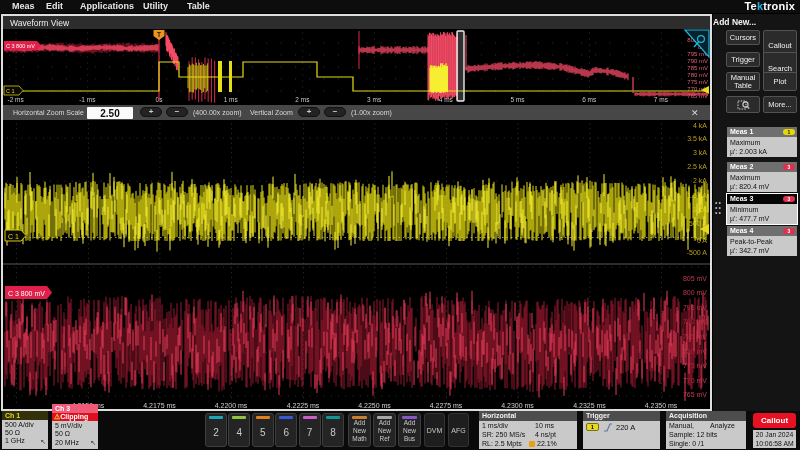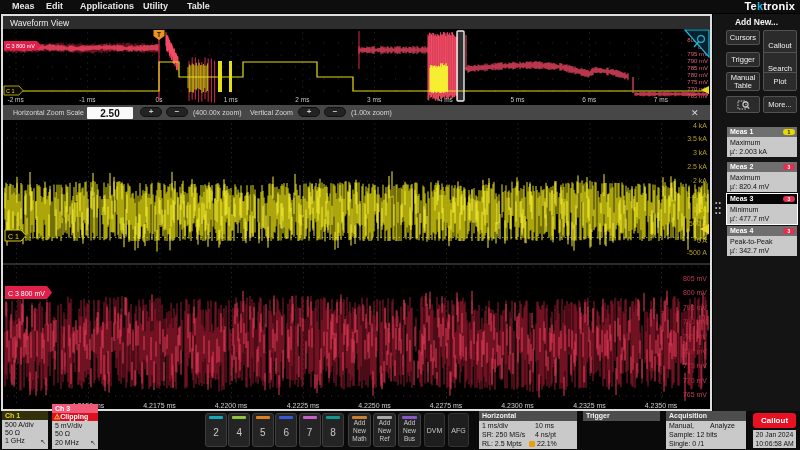--- a/index.html
+++ b/index.html
@@ -12,21 +12,21 @@
   #logo .slash { color:#1ab4e0; }
   #wpanel { left:1px; top:14px; width:711px; height:397px; border:2px solid #dedede; background:#000; }
   #wtitle { left:0; top:0; width:100%; height:13px; background:#2d2d2d; color:#f0f0f0; font-size:8.5px; padding:2px 0 0 7px; }
   #overview { left:0; top:13px; width:707px; height:76px; }
   #zoombar { left:0; top:89px; width:707px; height:15px; background:#474747; color:#d8d8d8; font-size:7px; }
   .zb { position:absolute; top:3.5px; }
   .zb-box { position:absolute; top:1.5px; background:#fafafa; color:#111; text-align:center; font-size:10px; font-weight:bold; border-radius:1px; padding-top:1.5px; }
   .zb-btn { position:absolute; top:2px; width:22px; height:10px; background:#232323; border:1px solid #111; border-radius:5px; color:#cfcfcf; text-align:center; font-size:8px; line-height:8px; font-weight:bold; }
   #mainview { left:0; top:104px; width:707px; height:289px; }
   #sidebar { left:713px; top:14px; width:87px; height:397px; background:#141414; }
-  #addnew { left:0; top:3px; width:100%; text-align:center; color:#f5f5f5; font-size:8.5px; font-weight:bold; }
+  #addnew { left:0; top:3px; width:100%; text-align:left; color:#f5f5f5; font-size:8.5px; font-weight:bold; }
   .sbtn { position:absolute; background:#2b2b2b; border:1px solid #525252; border-radius:2px; color:#f0f0f0; font-size:7.5px; text-align:center; display:flex; align-items:center; justify-content:center; line-height:8px; }
   .meas-card { position:absolute; left:14px; width:70px; }
   .meas-head { height:10px; background:#6f6f6f; color:#fff; font-size:7px; font-weight:bold; padding:1px 0 0 3px; position:relative; }
   .meas-pill { position:absolute; right:2px; top:2px; width:12px; height:6px; border-radius:3px; font-size:5px; color:#111; text-align:center; line-height:6px; font-weight:bold; }
   .meas-body { background:#c9c9c9; color:#111; font-size:7px; padding:1px 0 1px 3px; line-height:9px; }
   .meas-sel { outline:1.5px solid #fff; }
   .meas-sel .meas-head { background:#050505; }
   #grip { left:2px; top:186px; width:8px; height:16px; color:#b5b5b5; font-size:7px; line-height:5px; letter-spacing:1px;}
   #bottombar { left:0; top:411px; width:800px; height:39px; background:#0a0a0a; }
   .chbadge { position:absolute; font-size:7px; }
@@ -306,20 +306,27 @@
       <span class="prow" style="top:10px">SR: 250 MS/s</span>
       <span class="prow" style="top:10px; left:56px">4 ns/pt</span>
       <span class="prow" style="top:19px">RL: 2.5 Mpts</span>
       <span class="prow" style="top:20px; left:50px; width:6px; height:6px; background:#e8a010; border-radius:1px;"></span>
       <span class="prow" style="top:19px; left:58px">22.1%</span>
     </div>
   </div>
 
   <div class="panel" style="left:583px; width:77px;">
     <div class="panel-head">Trigger</div>
+    <div class="panel-body" style="height:28px;">
+      <span class="tpill" style="left:3px; top:2px; width:13px; height:8px;">1</span>
+      <svg style="position:absolute; left:20px; top:2px;" width="10" height="9">
+        <polyline points="1,8 4,8 7,1 9,1" fill="none" stroke="#5a7a9a" stroke-width="1.2"></polyline>
+      </svg>
+      <span class="prow" style="top:2px; left:33px; font-size:7.5px;">220 A</span>
+    </div>
   </div>
 
   <div class="panel" style="left:666px; width:80px;">
     <div class="panel-head">Acquisition</div>
     <div class="panel-body" style="height:28px;">
       <span class="prow" style="top:1px">Manual,</span>
       <span class="prow" style="top:1px; left:44px">Analyze</span>
       <span class="prow" style="top:10px">Sample: 12 bits</span>
       <span class="prow" style="top:19px">Single: 0 /1</span>
     </div>

